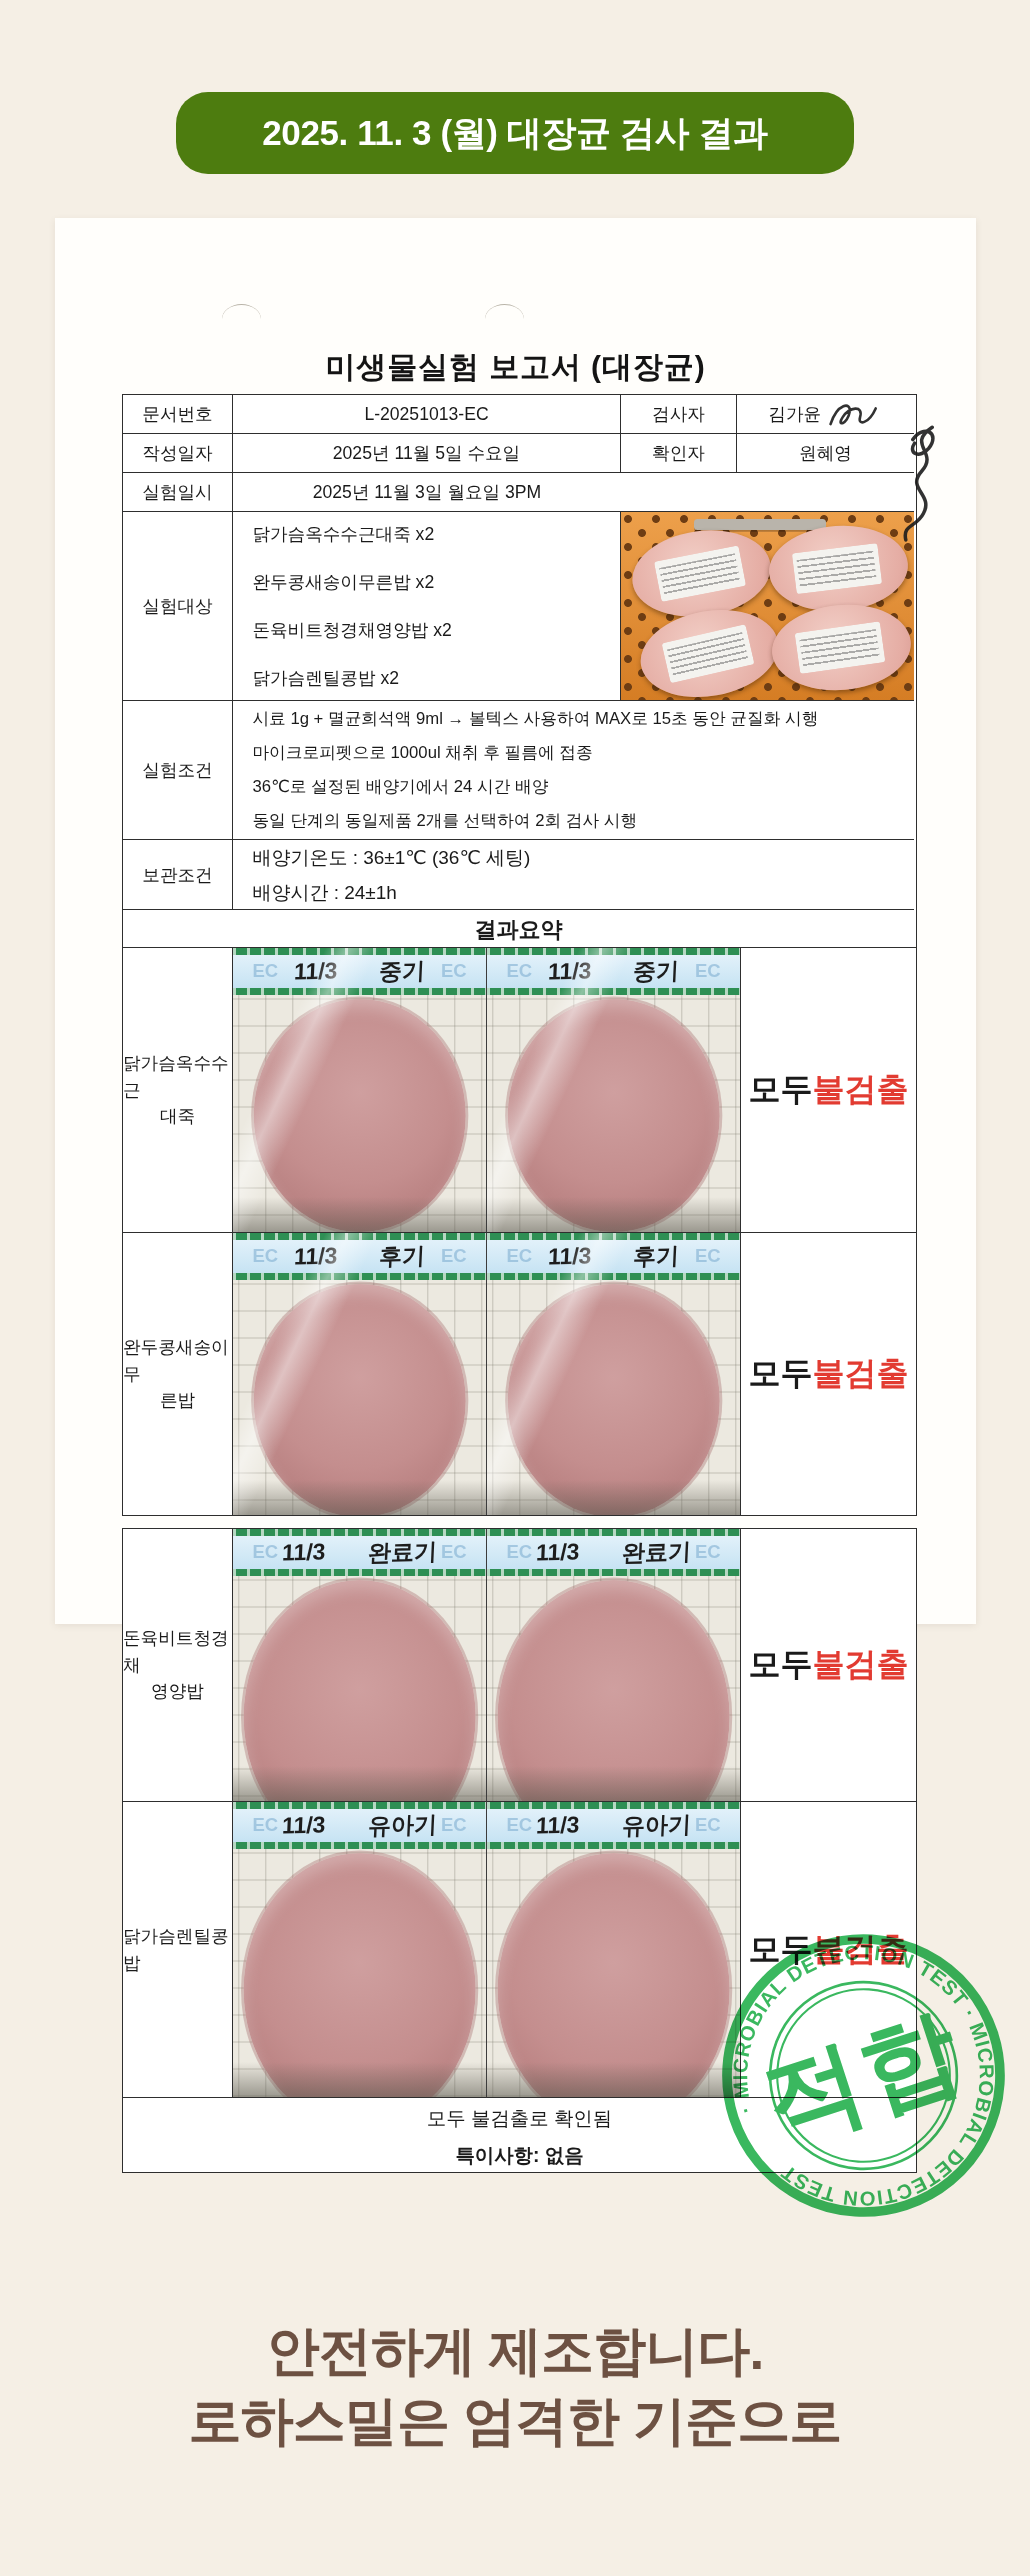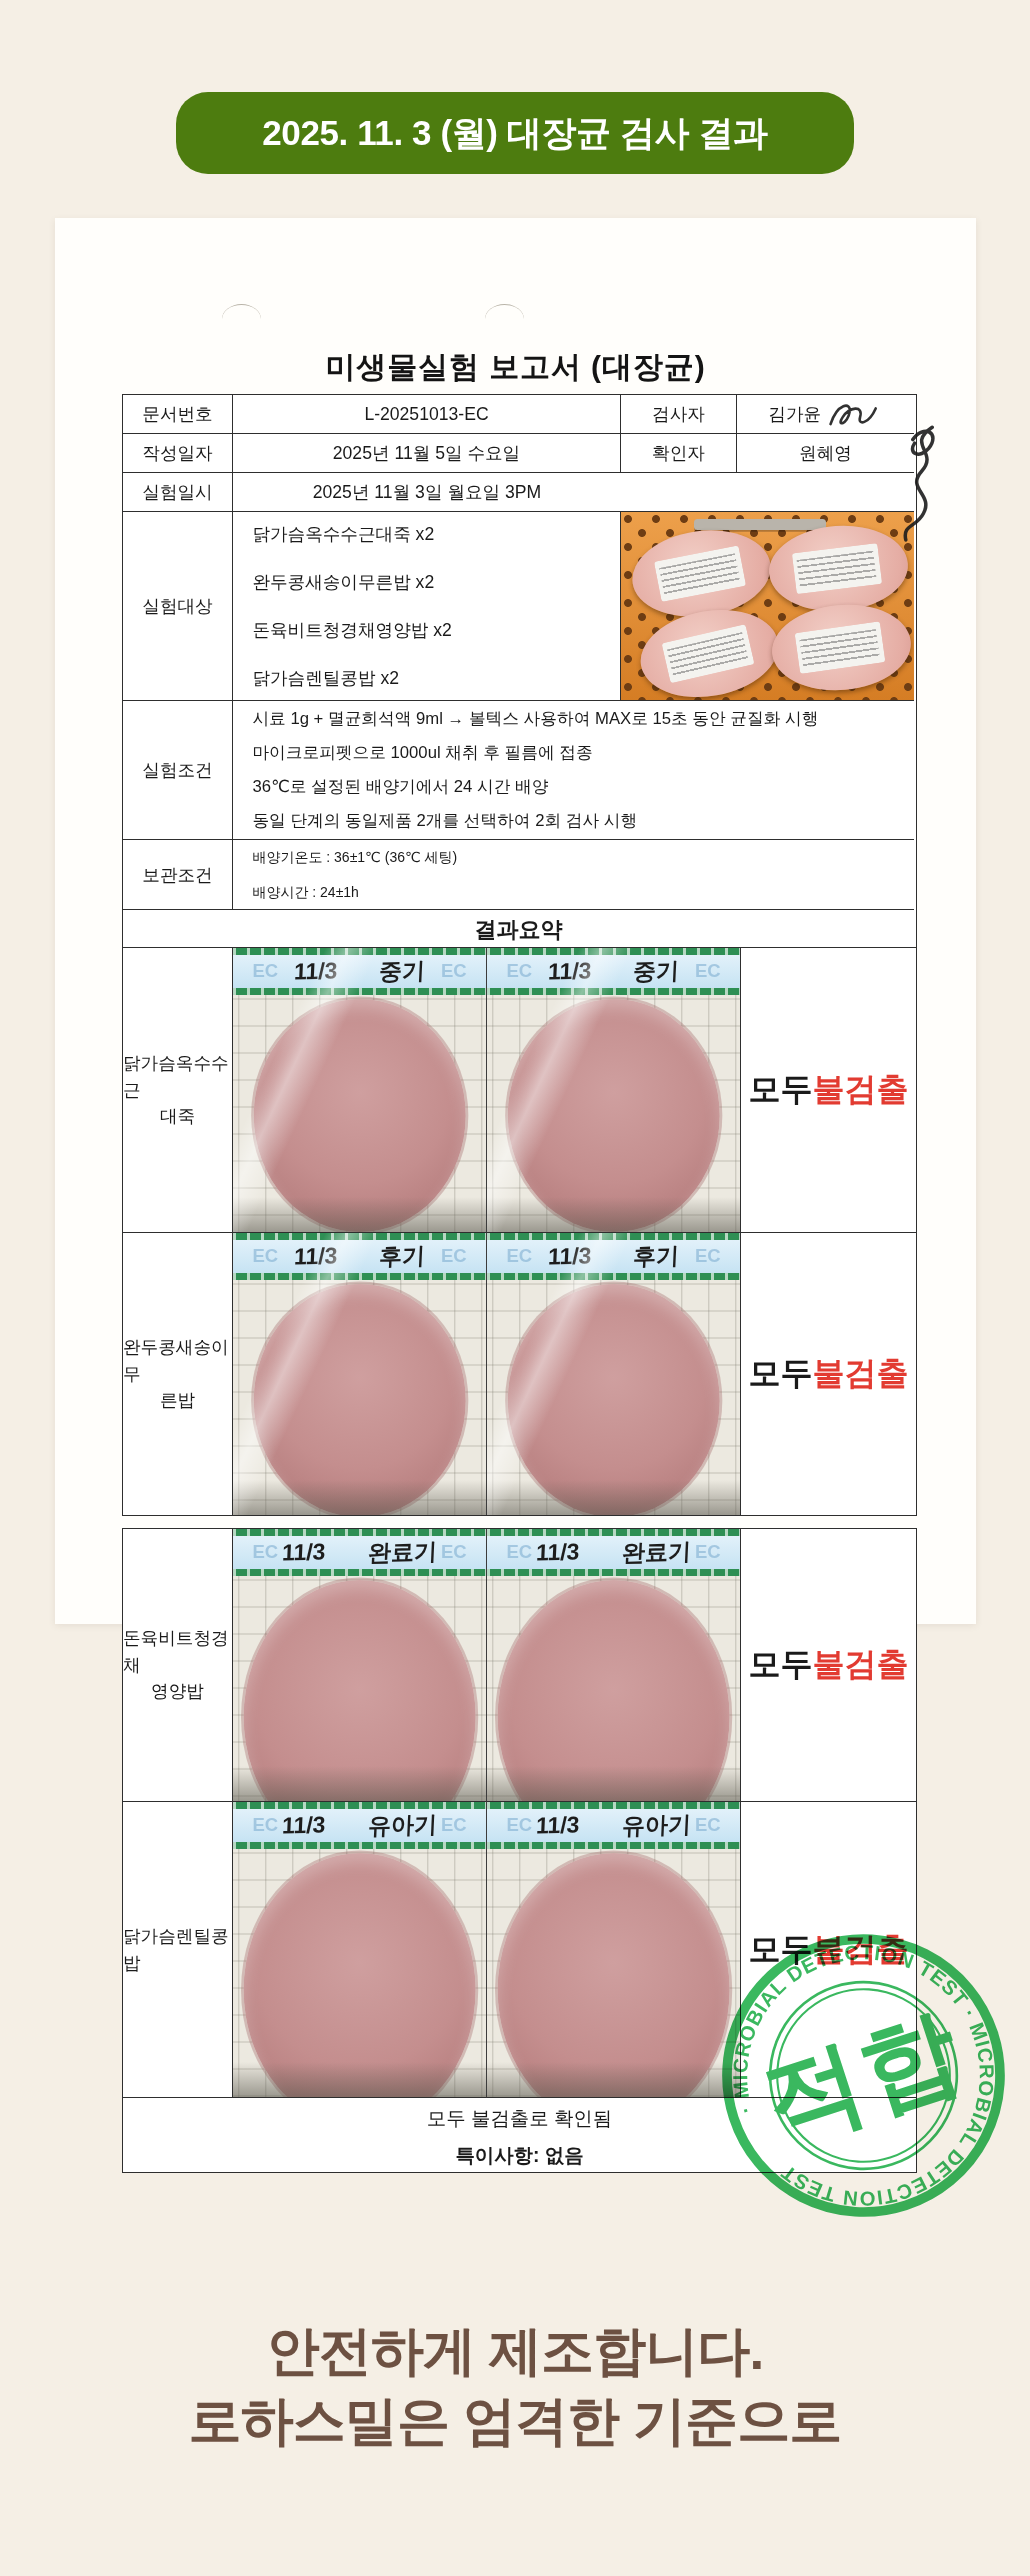--- a/index.html
+++ b/index.html
@@ -23,21 +23,21 @@
   
   .tbl{position:absolute;left:67px;width:793px;display:grid;border:1.8px solid #2e2e2e;background:#fff;}
   .cell{position:relative;box-sizing:border-box;font-size:17.6px;color:#1a1a1a;}
   .br{border-right:1.8px solid #2e2e2e;}
   .bb{border-bottom:1.8px solid #2e2e2e;}
   .lab{display:flex;align-items:center;justify-content:center;text-align:center;font-size:17.6px;}
   .val{display:flex;align-items:center;justify-content:center;}
   .lines{display:flex;flex-direction:column;justify-content:center;padding-left:19.4px;}
   .subject-lines div{line-height:48px;}
   .cond-lines div{line-height:34px;font-size:16.7px;}
-  .stor-lines div{line-height:35px;font-size:14px;}
+  .stor-lines div{line-height:35px;font-size:19px;}
   .sumhead{display:flex;align-items:center;justify-content:center;font-size:22px;font-weight:800;}
 
   .info-tbl{top:164px;grid-template-columns:110px 388px 116px 177px;
             grid-template-rows:39px 39px 39px 189px 139px 70px 39px;border-bottom:none;margin-top:12px;}
   .chunk{grid-template-columns:110px 254px 253px 176px;}
   .chunk1{top:729px;grid-template-rows:285px 282px;}
   .chunk2{top:1310px;grid-template-rows:273px 296px 41px 33px;}
 
   .reslab{display:flex;flex-direction:column;align-items:center;justify-content:center;line-height:26.4px;}
   .remark{display:flex;align-items:center;justify-content:center;font-size:32px;font-weight:600;

